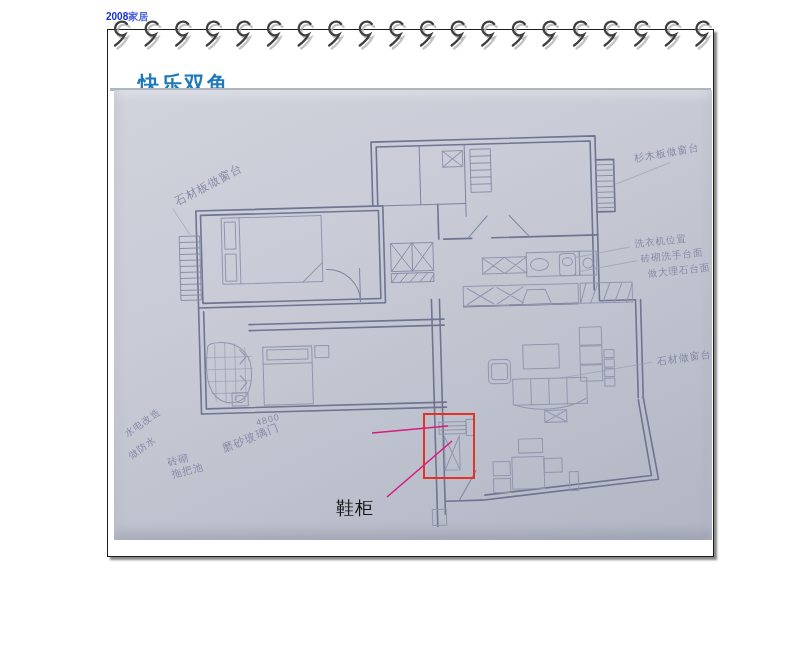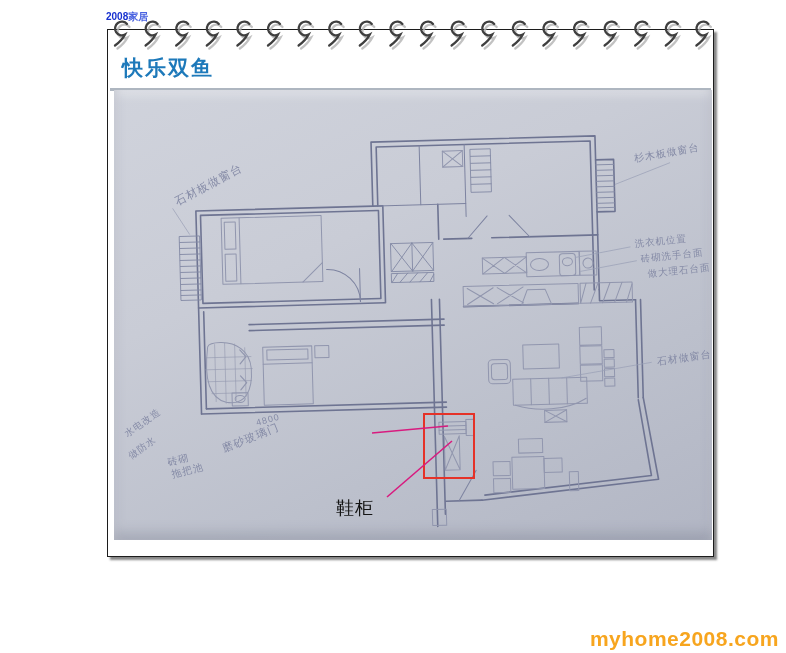--- a/index.html
+++ b/index.html
@@ -11,21 +11,21 @@
         color:#1730cf;letter-spacing:0;line-height:1;text-align:right;}
   .logo .suffix{color:#4a63e0;}
 
   
   .page{position:absolute;left:107px;top:29px;width:605px;height:526px;
         background:#ffffff;border:1px solid #1c1c1c;
         box-shadow:3px 3px 2px rgba(95,95,95,.75);}
 
   .rings{position:absolute;left:113px;top:14px;width:600px;height:46px;z-index:5;pointer-events:none;}
 
-  .page-title{position:absolute;left:14px;top:24px;margin:0;font-size:21px;font-weight:bold;
+  .page-title{position:absolute;left:14px;top:24px;margin:16px;font-size:21px;font-weight:bold;
         color:#1d79ba;letter-spacing:2px;}
   .divider{position:absolute;left:2px;right:2px;top:58px;height:3px;background:#aeb6c0;}
 
   
   .photo{position:absolute;left:6px;top:60px;width:598px;height:450px;overflow:hidden;
         background:linear-gradient(155deg,#d0d3dc 0%,#c9ccd6 35%,#bcc0cc 70%,#b2b6c4 100%);
         box-shadow:inset 0 -8px 12px rgba(85,90,110,.22), inset 0 6px 10px rgba(255,255,255,.30);}
   .plan{position:absolute;left:0;top:0;width:598px;height:449px;}
   .overlay{position:absolute;left:0;top:0;width:598px;height:450px;z-index:4;}
 
@@ -220,14 +220,13 @@
       <use href="#ringshape" x="367.2"></use>
       <use href="#ringshape" x="397.8"></use>
       <use href="#ringshape" x="428.4"></use>
     <use href="#ringshape" x="459"></use>
       <use href="#ringshape" x="489.6"></use>
       <use href="#ringshape" x="520.2"></use>
       <use href="#ringshape" x="550.8"></use>
       <use href="#ringshape" x="581.4"></use>
   </svg>
 
-  <a class="watermark">myhome2008.com</a>
 </div>
 
 </body></html>

